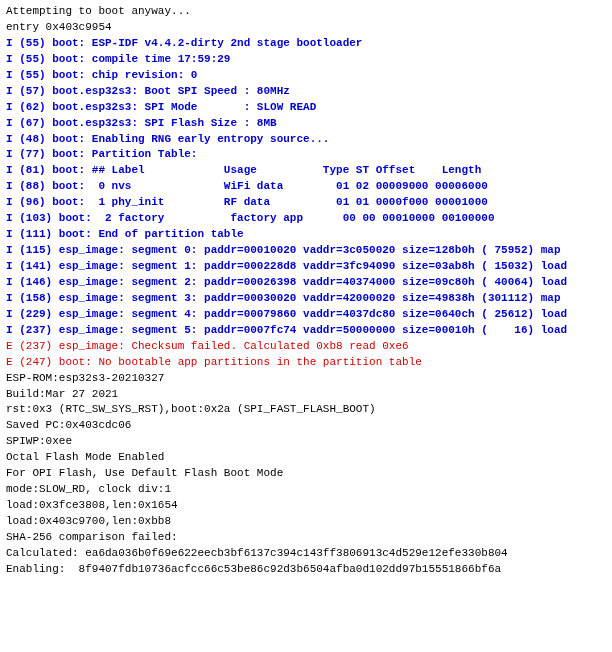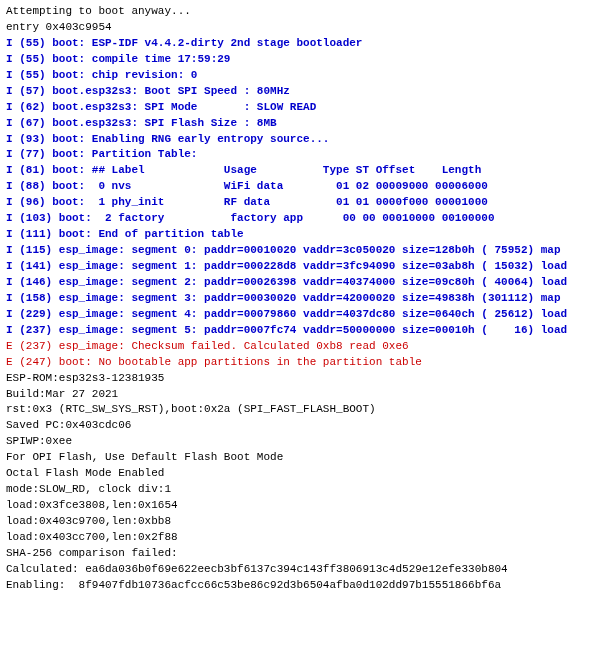--- a/index.html
+++ b/index.html
@@ -36,42 +36,41 @@
 
 <div class="terminal">
 <span class="line black">Attempting to boot anyway...</span>
     <span class="line black">entry 0x403c9954</span>
     <span class="line blue">I (55) boot: ESP-IDF v4.4.2-dirty 2nd stage bootloader</span>
     <span class="line blue">I (55) boot: compile time 17:59:29</span>
     <span class="line blue">I (55) boot: chip revision: 0</span>
     <span class="line blue">I (57) boot.esp32s3: Boot SPI Speed : 80MHz</span>
     <span class="line blue">I (62) boot.esp32s3: SPI Mode       : SLOW READ</span>
     <span class="line blue">I (67) boot.esp32s3: SPI Flash Size : 8MB</span>
-    <span class="line blue">I (93) boot: Enabling RNG early entropy source...</span>
+    <span class="line blue">I (48) boot: Enabling RNG early entropy source...</span>
     <span class="line blue">I (77) boot: Partition Table:</span>
     <span class="line blue">I (81) boot: ## Label            Usage          Type ST Offset    Length</span>
     <span class="line blue">I (88) boot:  0 nvs              WiFi data        01 02 00009000 00006000</span>
     <span class="line blue">I (96) boot:  1 phy_init         RF data          01 01 0000f000 00001000</span>
     <span class="line blue">I (103) boot:  2 factory          factory app      00 00 00010000 00100000</span>
     <span class="line blue">I (111) boot: End of partition table</span>
     <span class="line blue">I (115) esp_image: segment 0: paddr=00010020 vaddr=3c050020 size=128b0h ( 75952) map</span>
     <span class="line blue">I (141) esp_image: segment 1: paddr=000228d8 vaddr=3fc94090 size=03ab8h ( 15032) load</span>
     <span class="line blue">I (146) esp_image: segment 2: paddr=00026398 vaddr=40374000 size=09c80h ( 40064) load</span>
     <span class="line blue">I (158) esp_image: segment 3: paddr=00030020 vaddr=42000020 size=49838h (301112) map</span>
     <span class="line blue">I (229) esp_image: segment 4: paddr=00079860 vaddr=4037dc80 size=0640ch ( 25612) load</span>
     <span class="line blue">I (237) esp_image: segment 5: paddr=0007fc74 vaddr=50000000 size=00010h (    16) load</span>
     <span class="line red">E (237) esp_image: Checksum failed. Calculated 0xb8 read 0xe6</span>
     <span class="line red">E (247) boot: No bootable app partitions in the partition table</span>
-    <span class="line black">ESP-ROM:esp32s3-12381935</span>
+    <span class="line black">ESP-ROM:esp32s3-20210327</span>
     <span class="line black">Build:Mar 27 2021</span>
     <span class="line black">rst:0x3 (RTC_SW_SYS_RST),boot:0x2a (SPI_FAST_FLASH_BOOT)</span>
     <span class="line black">Saved PC:0x403cdc06</span>
     <span class="line black">SPIWP:0xee</span>
+    <span class="line black">Octal Flash Mode Enabled</span>
     <span class="line black">For OPI Flash, Use Default Flash Boot Mode</span>
-    <span class="line black">Octal Flash Mode Enabled</span>
     <span class="line black">mode:SLOW_RD, clock div:1</span>
     <span class="line black">load:0x3fce3808,len:0x1654</span>
     <span class="line black">load:0x403c9700,len:0xbb8</span>
-    <span class="line black">load:0x403cc700,len:0x2f88</span>
     <span class="line black">SHA-256 comparison failed:</span>
     <span class="line black">Calculated: ea6da036b0f69e622eecb3bf6137c394c143ff3806913c4d529e12efe330b804</span>
     <span class="line black">Enabling:  8f9407fdb10736acfcc66c53be86c92d3b6504afba0d102dd97b15551866bf6a</span>
   </div>
 
 </body></html>

